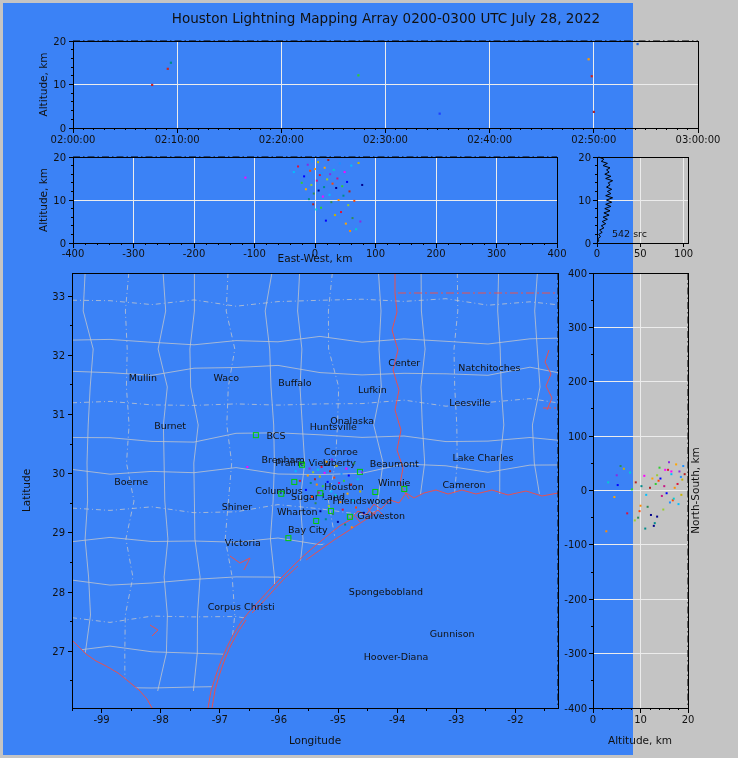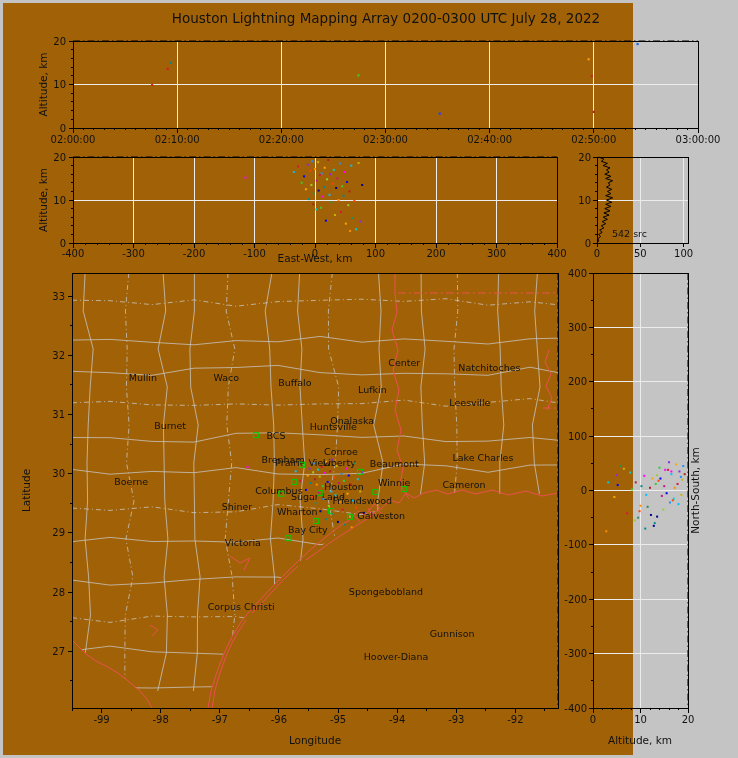--- a/index.html
+++ b/index.html
@@ -1,16 +1,16 @@
 <!DOCTYPE html>
 <html><head>
 <meta charset="utf-8">
 <style>
   html,body{margin:0;padding:0;background:#c4c4c4;}
-  .win{width:636px;height:758px;box-sizing:border-box;border:3px solid #c4c4c4;background:#a16207;position:relative;font-family:"DejaVu Sans",sans-serif;}
+  .win{width:636px;height:758px;box-sizing:border-box;border:3px solid #c4c4c4;background:#3b82f6;position:relative;font-family:"DejaVu Sans",sans-serif;}
   svg{display:block;}
   text{fill:#111111;font-family:"DejaVu Sans",sans-serif;}
   .title{font-size:13.5px;}
   .tick{font-size:10px;}
   .axlab{font-size:10.5px;}
   .city{font-size:9.5px;}
   .srclab{font-size:9.5px;}
   .frame{fill:none;stroke:#000;stroke-width:1;shape-rendering:crispEdges;}
   .dashedge{stroke:#000;stroke-width:1;fill:none;stroke-dasharray:7 3 1.5 3;}
   .grid{stroke:#ececec;stroke-width:1;shape-rendering:crispEdges;}

